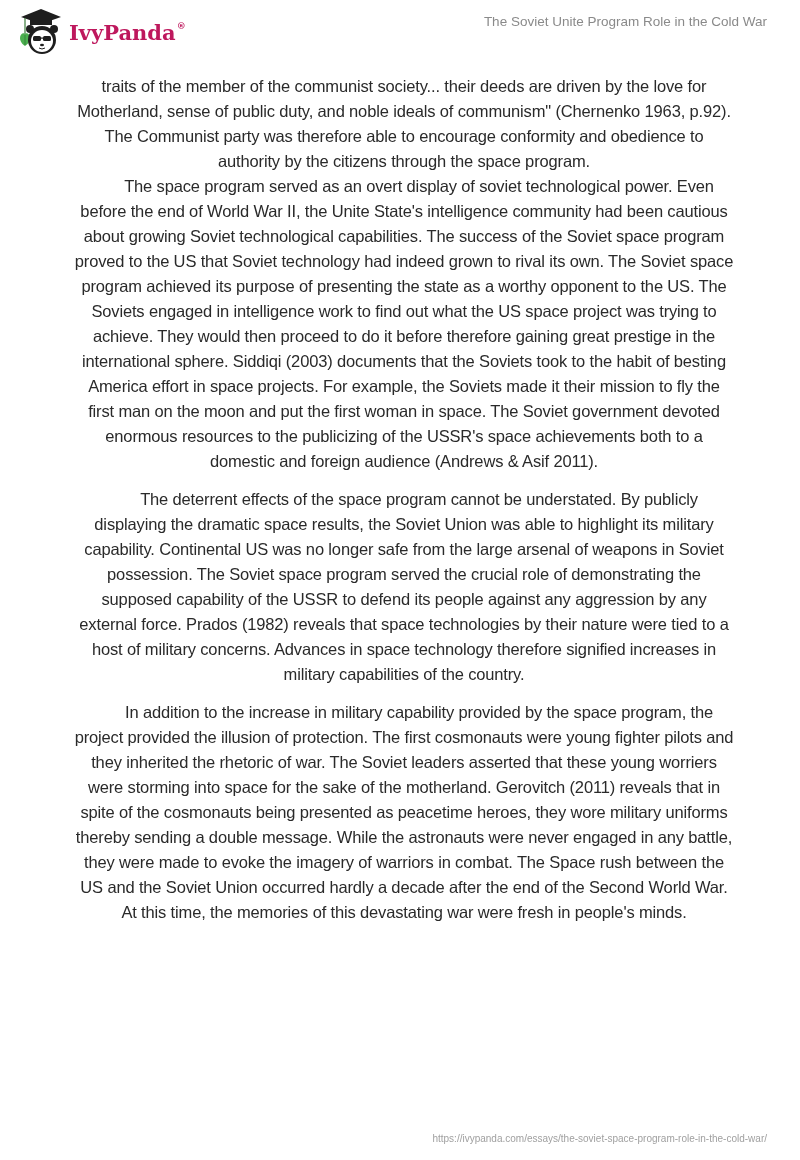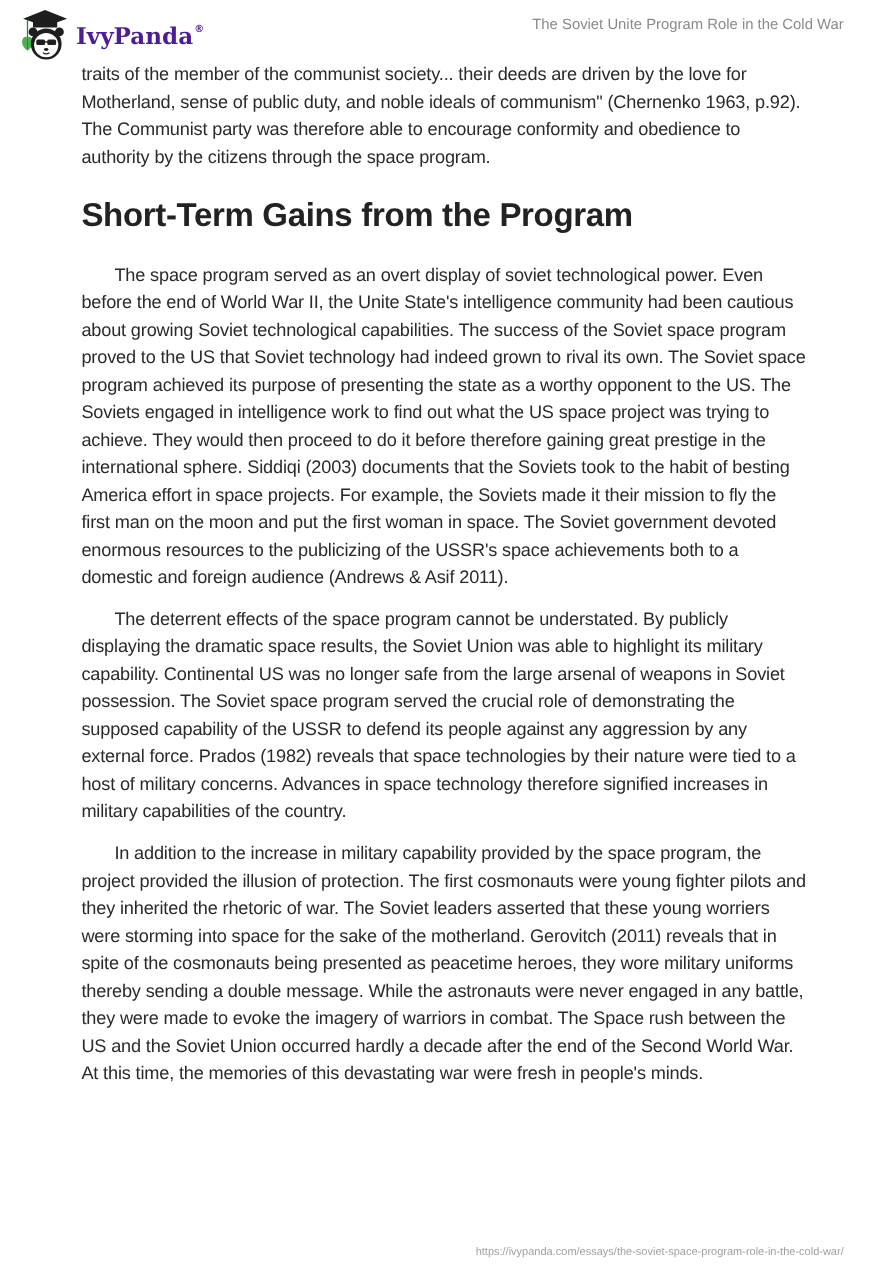--- a/index.html
+++ b/index.html
@@ -29,21 +29,21 @@
       display: flex;
       align-items: center;
     }
     .logo svg {
       display: block;
     }
     .logo-text {
       font-family: "DejaVu Serif", serif;
       font-weight: bold;
       font-size: 21px;
-      color: #4c1d95;
+      color: #be185d;
       margin-left: 6px;
       letter-spacing: 0px;
       line-height: 1;
     }
     .logo-reg {
       font-family: "DejaVu Sans", sans-serif;
       font-size: 9px;
       vertical-align: super;
       position: relative;
       top: -3px;
@@ -53,22 +53,23 @@
       position: absolute;
       right: 33px;
       top: 14px;
       font-size: 13.5px;
       color: #8a8a8a;
       font-family: "Liberation Sans", sans-serif;
     }
     .content {
       position: absolute;
       left: 74px;
-      top: 56px;
+      top: 74px;
       width: 660px;
+      text-align: center;
     }
     .para {
       margin: 0;
       font-size: 16.5px;
       line-height: 25px;
       color: #2a2a2a;
       letter-spacing: -0.15px;
     }
     .para.indent {
       text-indent: 30px;
@@ -124,21 +125,20 @@
       </svg>
     </span>
     <span class="logo-text"><span>IvyPanda</span><span class="logo-reg">®</span></span>
   </div>
   <div class="doc-title">The Soviet Unite Program Role in the Cold War</div>
 </div>
 
 <main class="content">
   <p class="para">traits of the member of the communist society... their deeds are driven by the love for Motherland, sense of public duty, and noble ideals of communism" (Chernenko 1963, p.92). The Communist party was therefore able to encourage conformity and obedience to authority by the citizens through the space program.</p>
 
-  <h2 class="heading">Short-Term Gains from the Program</h2>
 
   <p class="para indent">The space program served as an overt display of soviet technological power. Even before the end of World War II, the Unite State's intelligence community had been cautious about growing Soviet technological capabilities. The success of the Soviet space program proved to the US that Soviet technology had indeed grown to rival its own. The Soviet space program achieved its purpose of presenting the state as a worthy opponent to the US. The Soviets engaged in intelligence work to find out what the US space project was trying to achieve. They would then proceed to do it before therefore gaining great prestige in the international sphere. Siddiqi (2003) documents that the Soviets took to the habit of besting America effort in space projects. For example, the Soviets made it their mission to fly the first man on the moon and put the first woman in space. The Soviet government devoted enormous resources to the publicizing of the USSR's space achievements both to a domestic and foreign audience (Andrews &amp; Asif 2011).</p>
   <div class="gap"></div>
   <p class="para indent">The deterrent effects of the space program cannot be understated. By publicly displaying the dramatic space results, the Soviet Union was able to highlight its military capability. Continental US was no longer safe from the large arsenal of weapons in Soviet possession. The Soviet space program served the crucial role of demonstrating the supposed capability of the USSR to defend its people against any aggression by any external force. Prados (1982) reveals that space technologies by their nature were tied to a host of military concerns. Advances in space technology therefore signified increases in military capabilities of the country.</p>
   <div class="gap"></div>
   <p class="para indent">In addition to the increase in military capability provided by the space program, the project provided the illusion of protection. The first cosmonauts were young fighter pilots and they inherited the rhetoric of war. The Soviet leaders asserted that these young worriers were storming into space for the sake of the motherland. Gerovitch (2011) reveals that in spite of the cosmonauts being presented as peacetime heroes, they wore military uniforms thereby sending a double message. While the astronauts were never engaged in any battle, they were made to evoke the imagery of warriors in combat. The Space rush between the US and the Soviet Union occurred hardly a decade after the end of the Second World War. At this time, the memories of this devastating war were fresh in people's minds.</p>
 </main>
 
 <div class="footer-url">https://ivypanda.com/essays/the-soviet-space-program-role-in-the-cold-war/</div>
 

